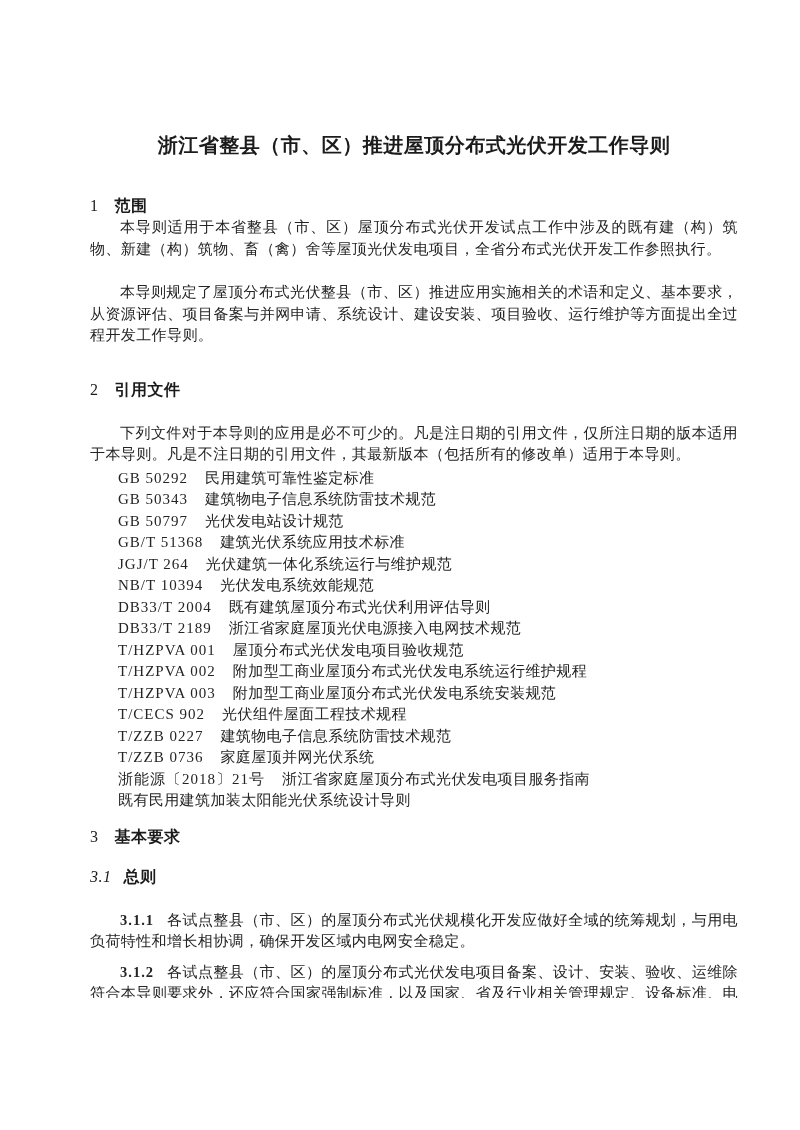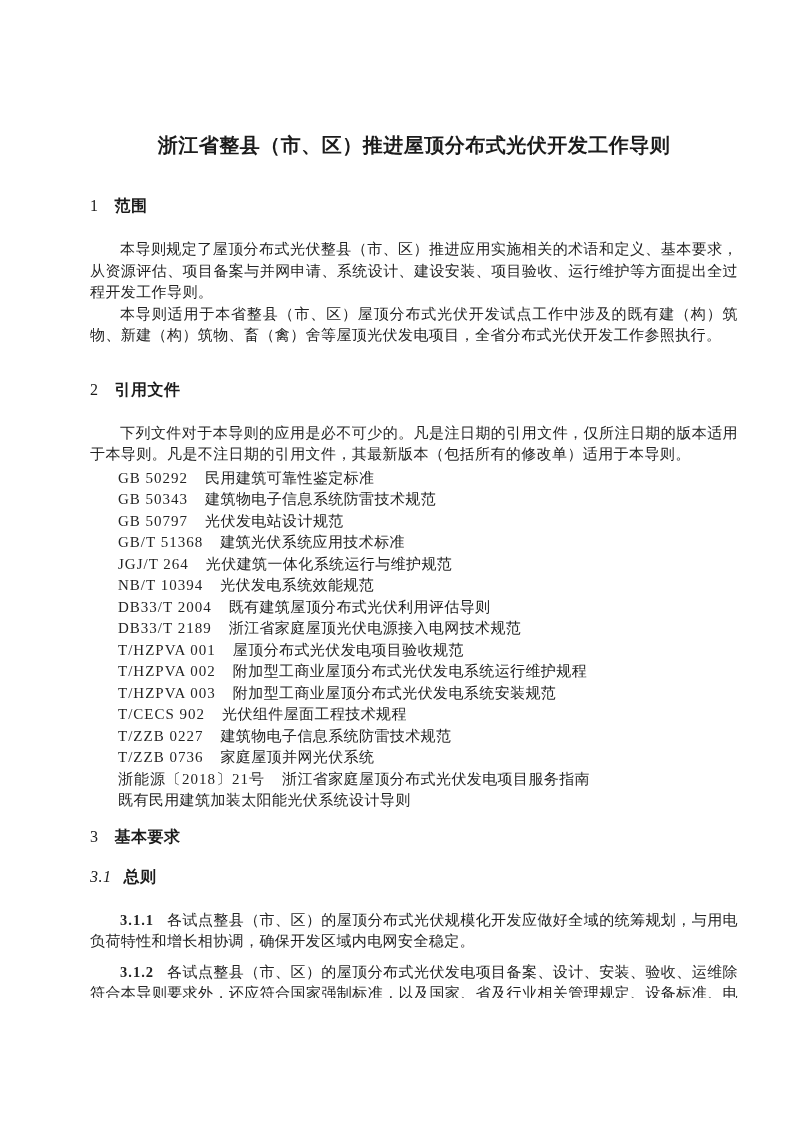--- a/index.html
+++ b/index.html
@@ -96,22 +96,22 @@
 <body>
 
 <div class="page">
   <div class="content">
 
     <h1 class="doc-title">浙江省整县（市、区）推进屋顶分布式光伏开发工作导则</h1>
 
     <h2 class="h-sec h1-sec">
       <span class="h-num">1</span><span class="h-label">范围</span>
     </h2>
+    <p class="body-p">本导则适用于本省整县（市、区）屋顶分布式光伏开发试点工作中涉及的既有建（构）筑物、新建（构）筑物、畜（禽）舍等屋顶光伏发电项目，全省分布式光伏开发工作参照执行。</p>
     <p class="body-p first-p">本导则规定了屋顶分布式光伏整县（市、区）推进应用实施相关的术语和定义、基本要求，从资源评估、项目备案与并网申请、系统设计、建设安装、项目验收、运行维护等方面提出全过程开发工作导则。</p>
-    <p class="body-p">本导则适用于本省整县（市、区）屋顶分布式光伏开发试点工作中涉及的既有建（构）筑物、新建（构）筑物、畜（禽）舍等屋顶光伏发电项目，全省分布式光伏开发工作参照执行。</p>
 
     <h2 class="h-sec h2-sec">
       <span class="h-num">2</span><span class="h-label">引用文件</span>
     </h2>
     <p class="body-p first-p">下列文件对于本导则的应用是必不可少的。凡是注日期的引用文件，仅所注日期的版本适用于本导则。凡是不注日期的引用文件，其最新版本（包括所有的修改单）适用于本导则。</p>
 
     <ul class="std-list">
       <li class="std"><span class="code">GB 50292</span><span class="std-t">民用建筑可靠性鉴定标准</span></li>
       <li class="std"><span class="code">GB 50343</span><span class="std-t">建筑物电子信息系统防雷技术规范</span></li>
       <li class="std"><span class="code">GB 50797</span><span class="std-t">光伏发电站设计规范</span></li>

